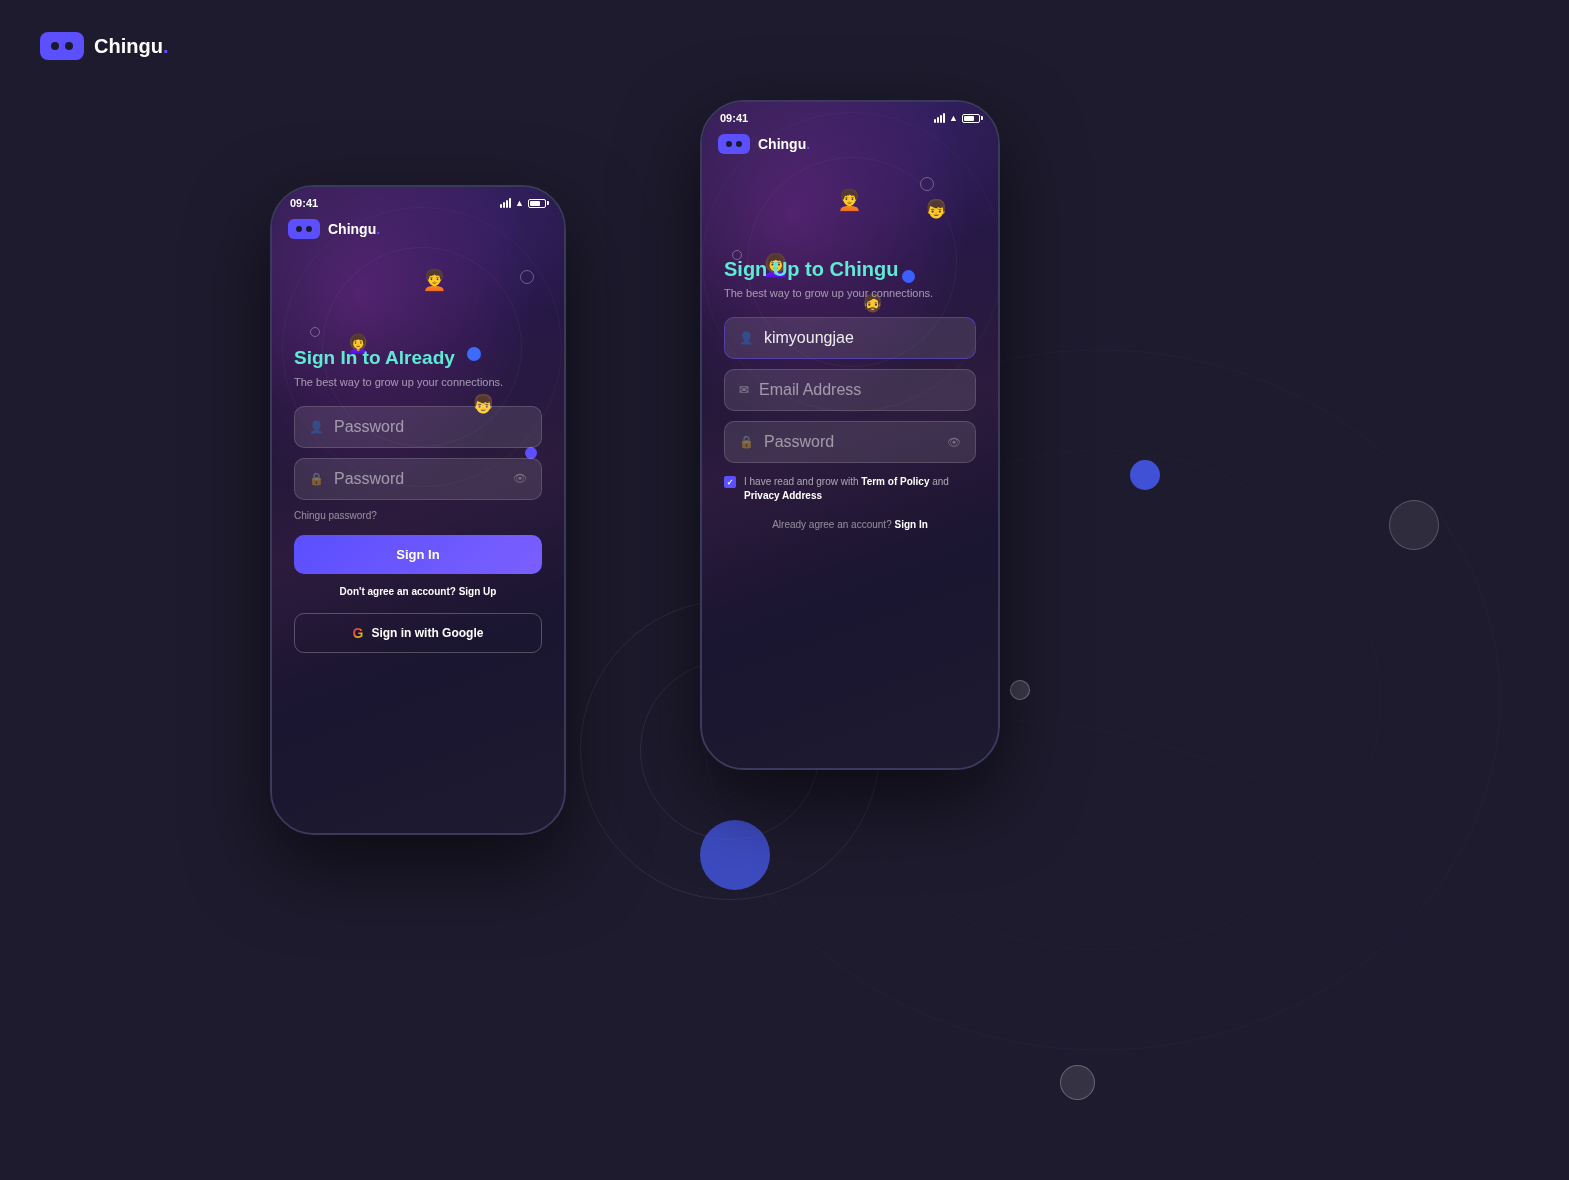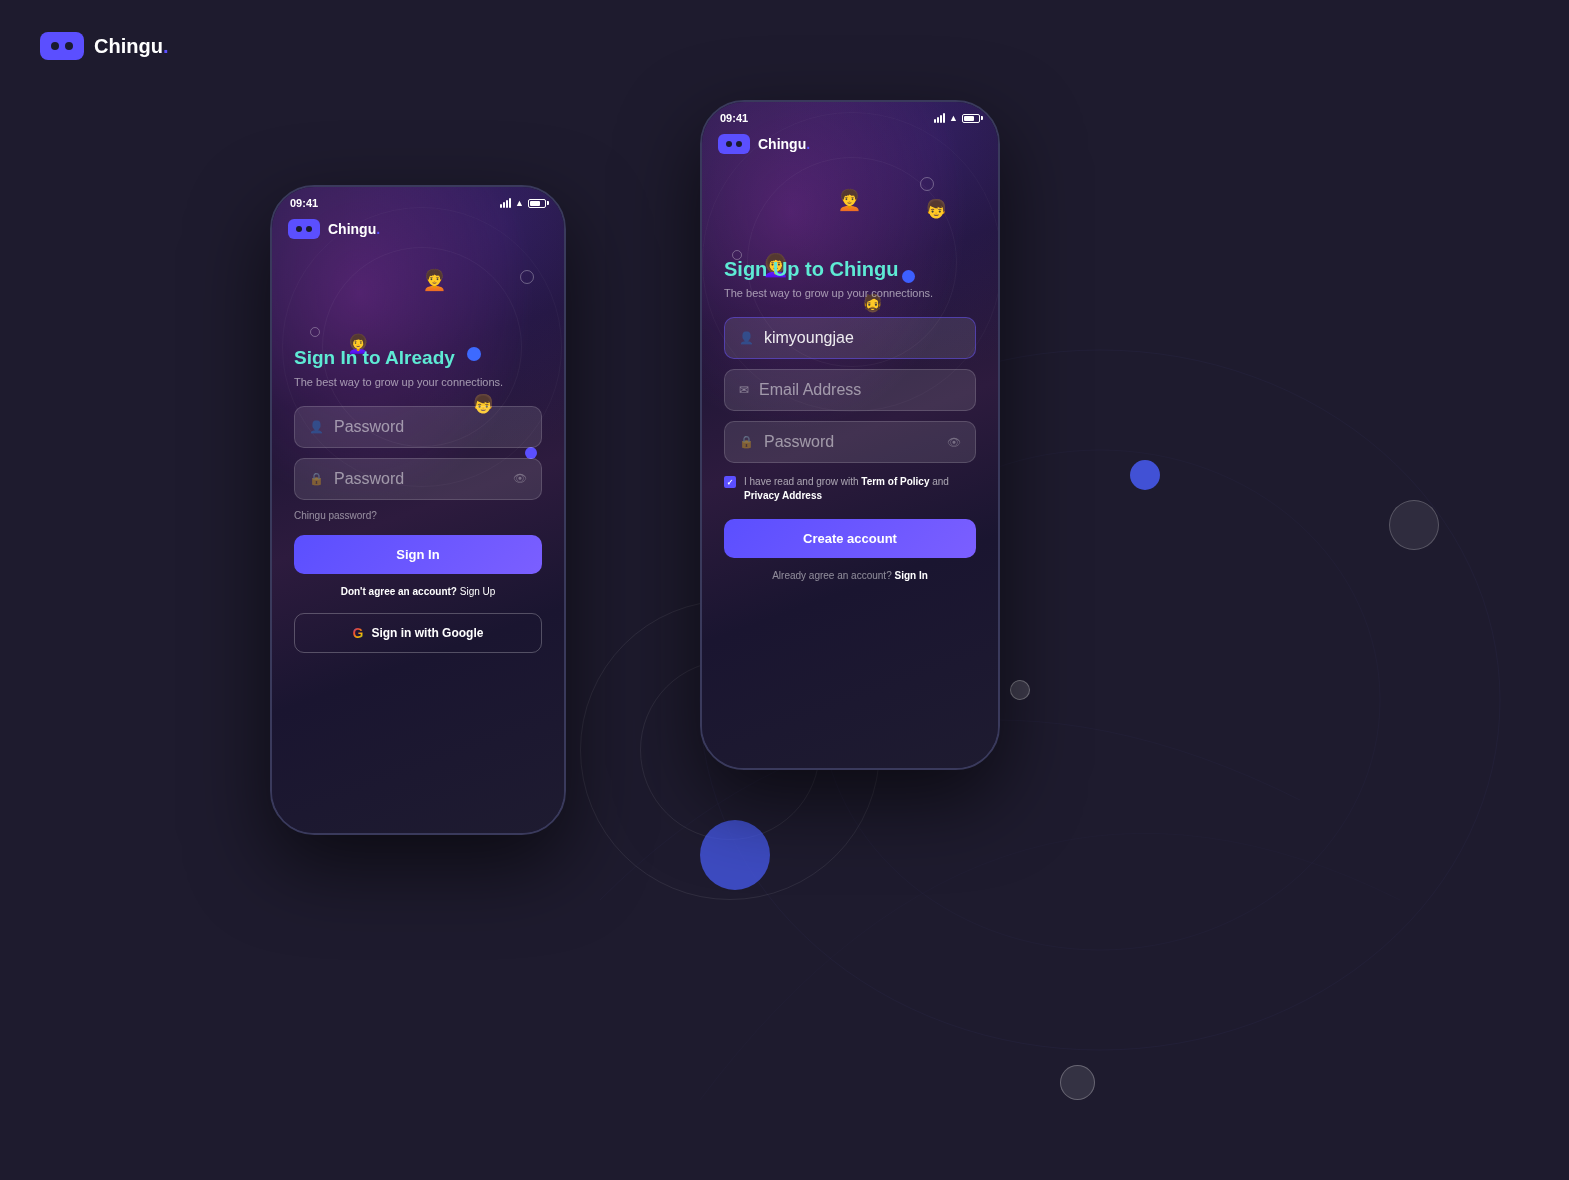--- a/index.html
+++ b/index.html
@@ -465,21 +465,21 @@
         <span class="input-text" style="flex:1;">Password</span>
         <span class="eye-icon">👁</span>
       </div>
 
       <div class="forgot-password">Chingu password?</div>
 
       <div class="btn-signin">Sign In</div>
 
       <div class="dont-have-account">
         <span>Don't agree an account?</span>
-        <span> </span><span style="color:white;font-weight:400;">Sign Up</span>
+        <span> </span><span style="color:white;font-weight:700;">Sign Up</span>
       </div>
 
       <div class="btn-google">
         <span class="google-g" style="background:linear-gradient(135deg,#4285f4,#ea4335,#fbbc05,#34a853);-webkit-background-clip:text;-webkit-text-fill-color:transparent;font-weight:900;">G</span>
         <span>Sign in with Google</span>
       </div>
     </div>
   </div>
 </div>
 
@@ -551,21 +551,20 @@
           <span style="color:white;font-size:8px;font-weight:900;">✓</span>
         </div>
         <div class="checkbox-label">
           <span>I have read and grow with</span>
           <strong>Term of Policy</strong>
           <span> </span><span>and</span>
           <strong>Privacy Address</strong>
         </div>
       </div>
 
-      <div class="btn-signin" style="margin-bottom:12px;">Create account</div>
 
       <div class="already-account">
         <span>Already agree an account?</span>
         <span> </span><strong>Sign In</strong>
       </div>
     </div>
   </div>
 </div>
 
 </body></html>

